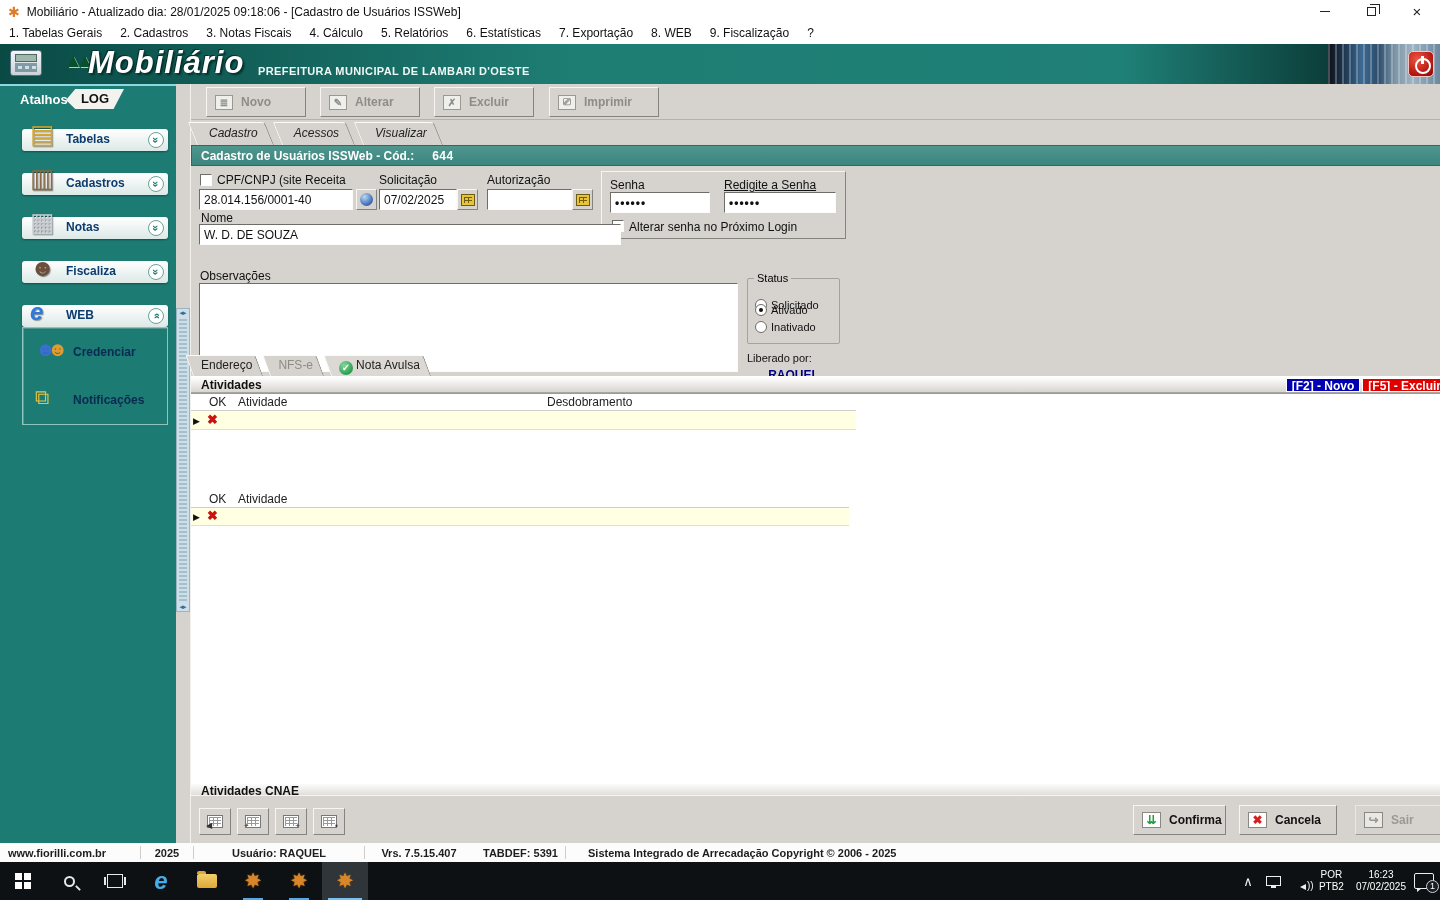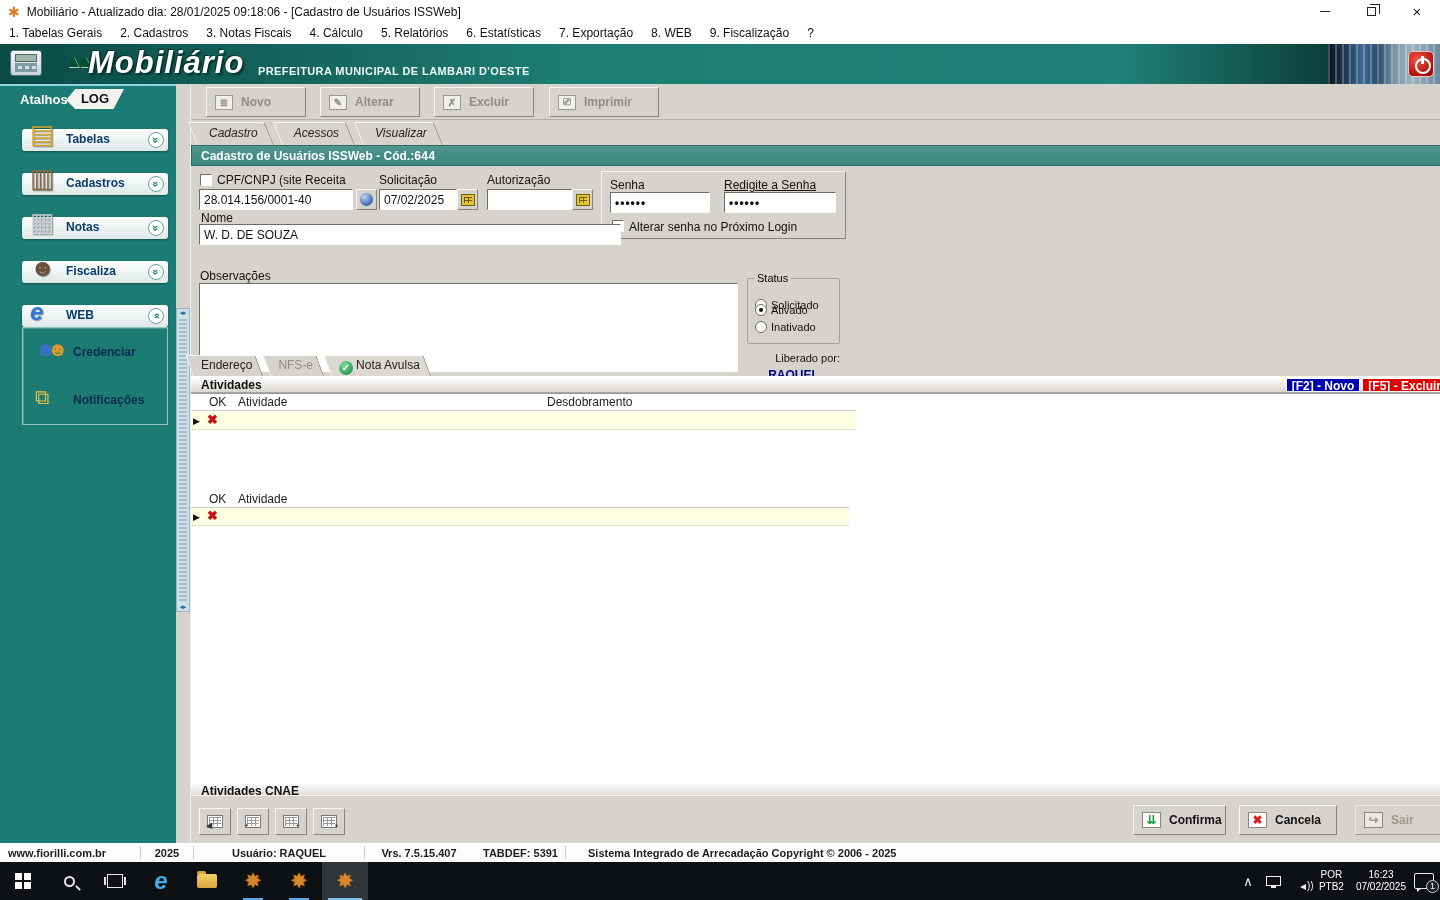--- a/index.html
+++ b/index.html
@@ -98,21 +98,21 @@
   .tab { position:relative; height:23px; line-height:22px; padding:0 24px 0 12px; font-style:italic; font-size:12px; color:#222; z-index:1; }
   .tab::before { content:""; position:absolute; top:0; bottom:0; left:0; right:8px; background:#d6d3ce;
                  border:1px solid #fbfaf7; border-bottom:none; border-right:1px solid #8b8984;
                  transform:skewX(22deg); transform-origin:0 100%; border-radius:2px 4px 0 0; z-index:-1; }
   .tab.active { font-weight:normal; }
 
   
   #section-header { position:absolute; left:0; top:61px; width:1250px; height:21px;
                     background:linear-gradient(#4f968e,#3b867e); color:#fff; font-weight:bold; font-size:12px;
                     line-height:21px; padding-left:9px; border:1px solid #2c6a63; }
-  #section-header .code { margin-left:0; letter-spacing:.5px; }
+  #section-header .code { margin-left:18px; letter-spacing:.5px; }
 
   
   #form { position:absolute; left:0; top:82px; width:1250px; height:189px; }
   .lbl { position:absolute; font-size:12px; color:#111; white-space:nowrap; }
   .field { position:absolute; background:#fff; border:1px solid; border-color:#6f6d68 #fcfbf8 #fcfbf8 #6f6d68;
            font-family:"Liberation Sans",sans-serif; font-size:12px; color:#111; padding:1px 4px; height:21px; }
   .cb { position:absolute; width:12px; height:12px; background:#fff; border:1px solid; border-color:#6f6d68 #fcfbf8 #fcfbf8 #6f6d68; }
   .icon-btn { position:absolute; width:21px; height:21px; background:#d6d3ce;
               border:1px solid; border-color:#f6f5f2 #85837d #85837d #f6f5f2;
               display:flex; align-items:center; justify-content:center; }
@@ -124,21 +124,21 @@
   .dotpw { font-weight:bold; letter-spacing:1px; }
   #senha-panel { position:absolute; left:410px; top:5px; width:245px; height:68px;
                  border:1px solid; border-color:#f6f5f2 #85837d #85837d #f6f5f2; }
   #obs-box { position:absolute; left:8px; top:117px; width:539px; height:89px; background:#fff; border:1px solid;
              border-color:#6f6d68 #fcfbf8 #fcfbf8 #6f6d68; resize:none; font-family:"Liberation Sans",sans-serif; font-size:12px; }
   #status-box { position:absolute; left:556px; top:112px; width:93px; height:66px; border:1px solid #a5a29b; border-radius:2px; }
   #status-box .box-label { position:absolute; left:6px; top:-7px; background:#d6d3ce; padding:0 3px; font-size:11px; }
   .radio-row { position:absolute; left:7px; display:flex; align-items:center; gap:4px; font-size:11px; color:#111; }
   .radio { width:12px; height:12px; border-radius:50%; background:#fff; border:1px solid #6f6d68; position:relative; }
   .radio.checked::before { content:""; position:absolute; left:3px; top:3px; width:4px; height:4px; border-radius:50%; background:#111; }
-  #liberado-lbl { position:absolute; left:556px; top:186px; width:93px; text-align:right; font-size:11px; color:#111; }
+  #liberado-lbl { position:absolute; left:556px; top:186px; width:93px; text-align:left; font-size:11px; color:#111; }
   #liberado-val { position:absolute; left:556px; top:202px; width:93px; text-align:center; font-size:12px; font-weight:bold; color:#00007e; }
 
   
   #subtabstrip { position:absolute; left:2px; top:271px; height:21px; display:flex; }
   .subtab { position:relative; height:21px; line-height:20px; padding:0 18px 0 8px; font-size:12px; color:#222; z-index:1; }
   .subtab::before { content:""; position:absolute; top:0; bottom:0; left:0; right:7px; background:#d6d3ce;
                  border:1px solid #fbfaf7; border-bottom:none; border-right:1px solid #8b8984;
                  transform:skewX(20deg); transform-origin:0 100%; border-radius:2px 3px 0 0; z-index:-1; }
   .subtab.disabled { color:#8e8c86; }
   .subtab.active::before { background:#dcd9d4; }

